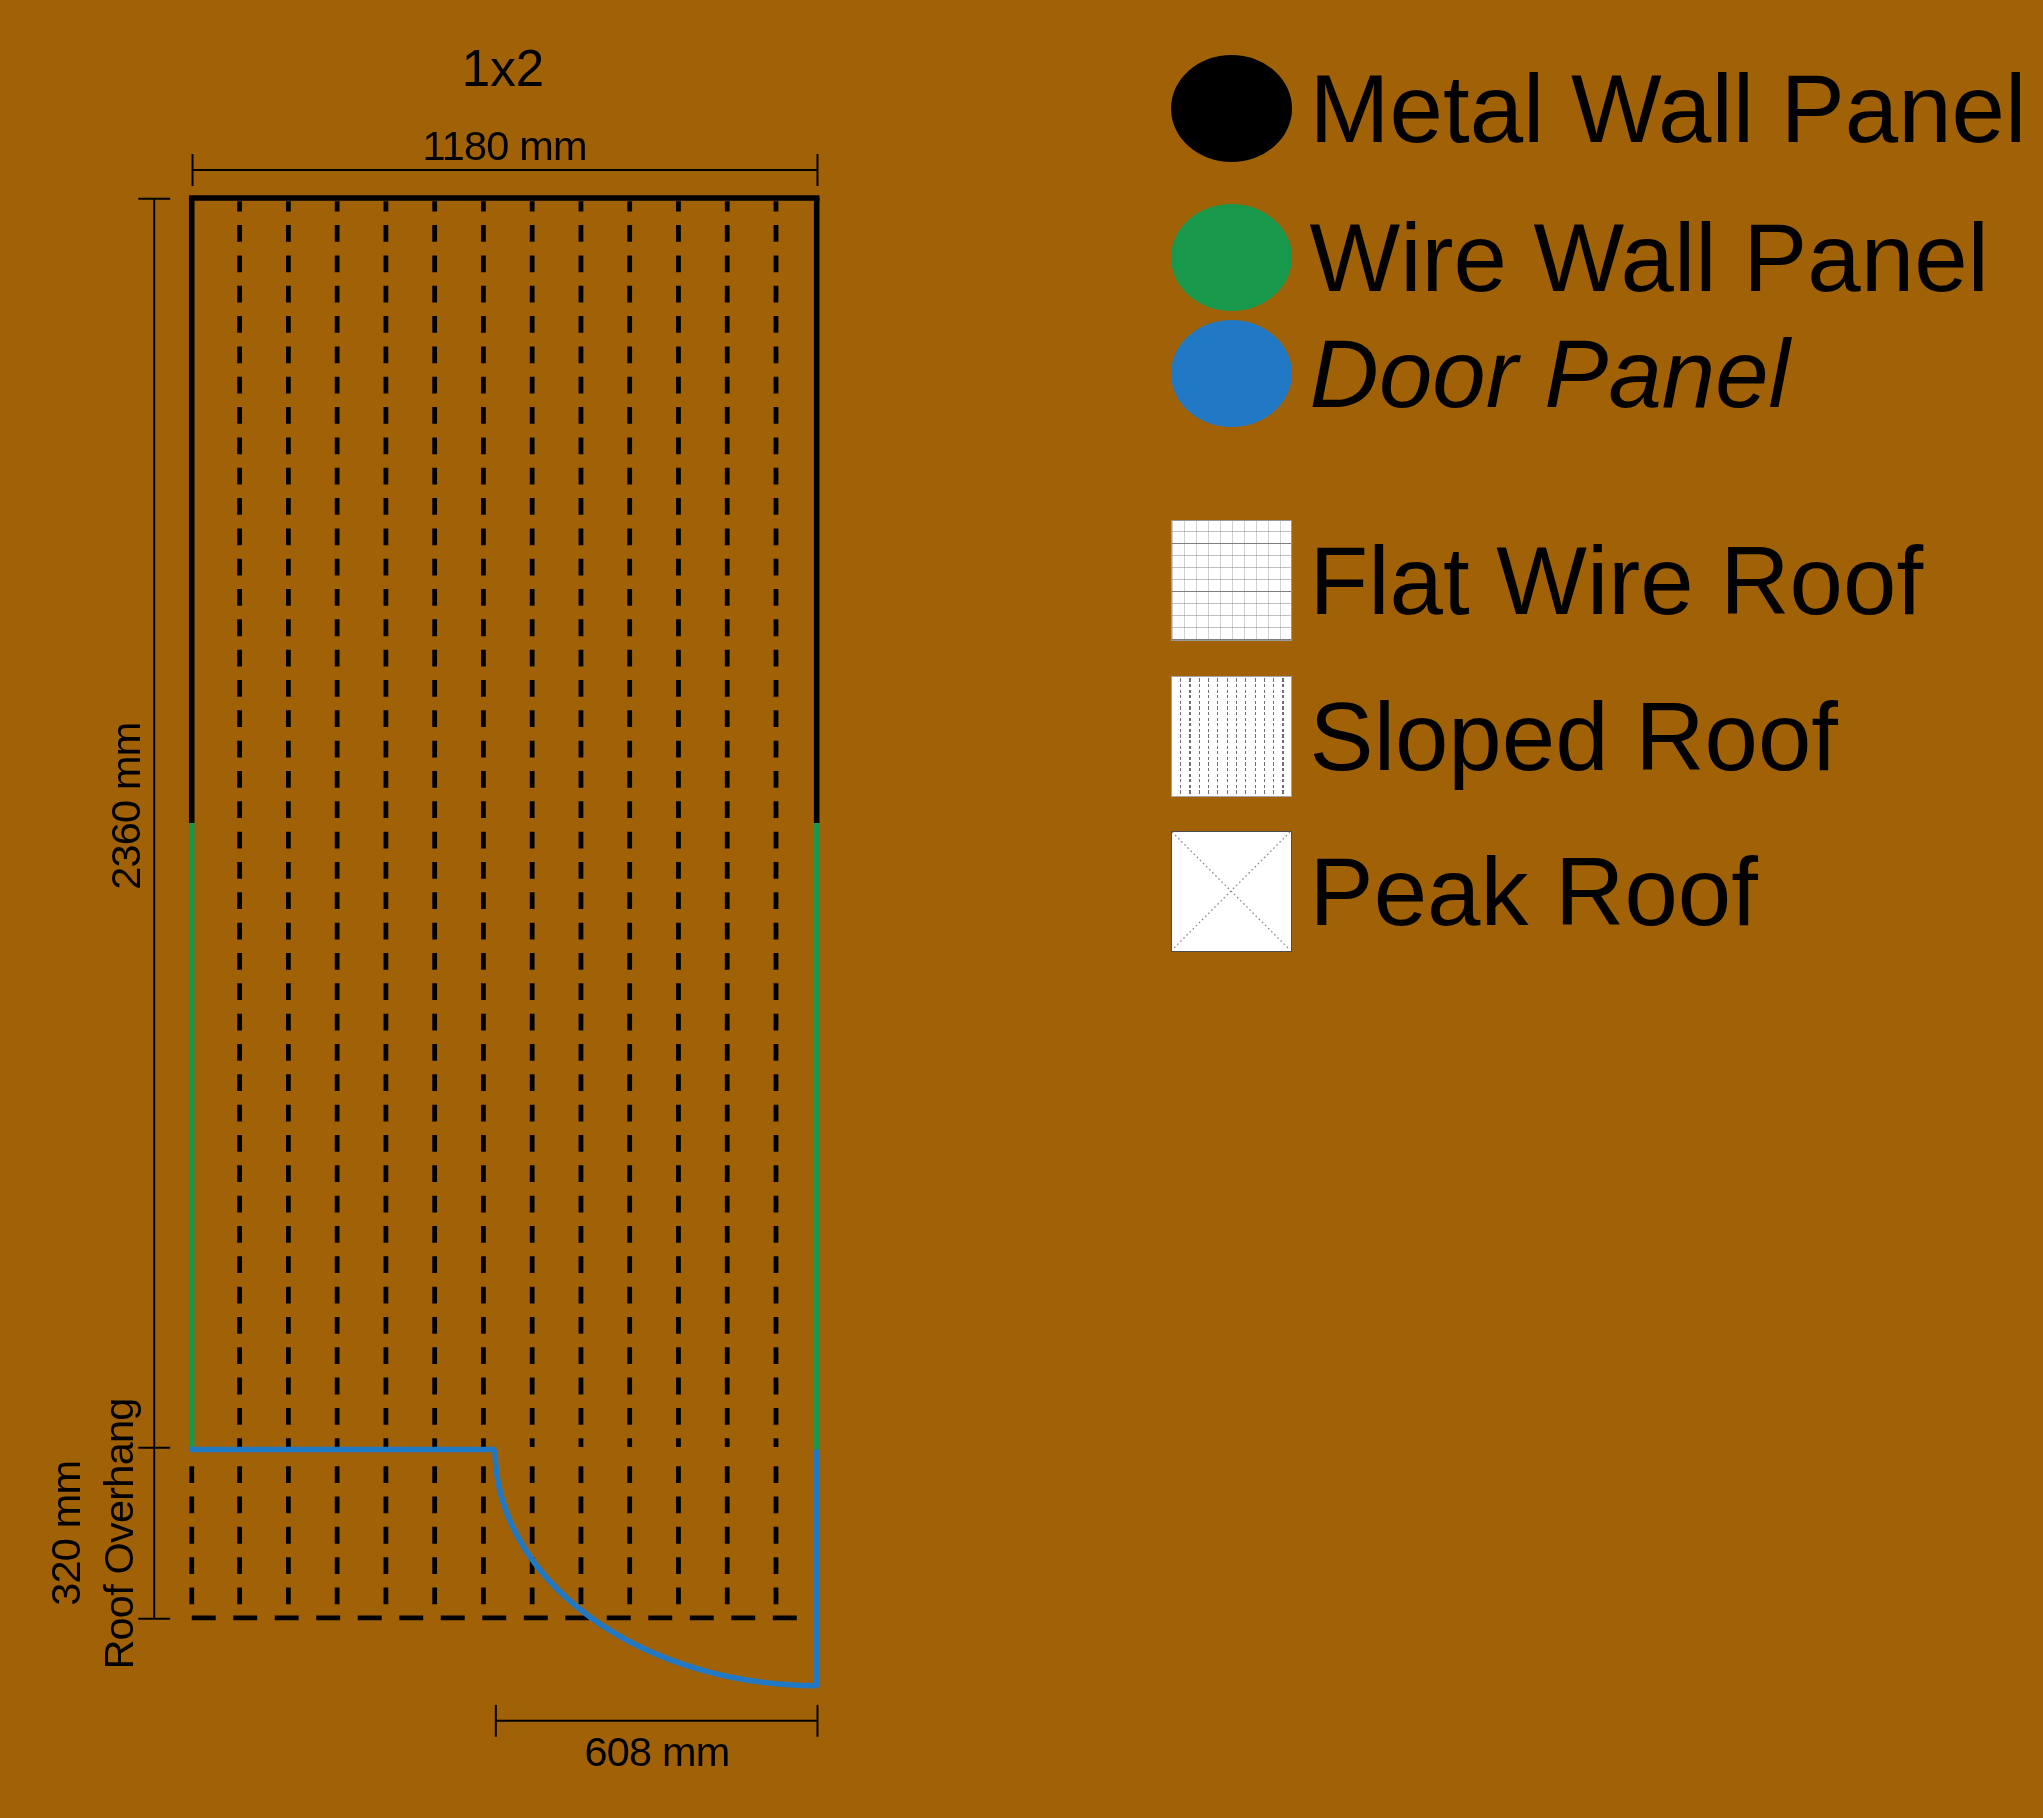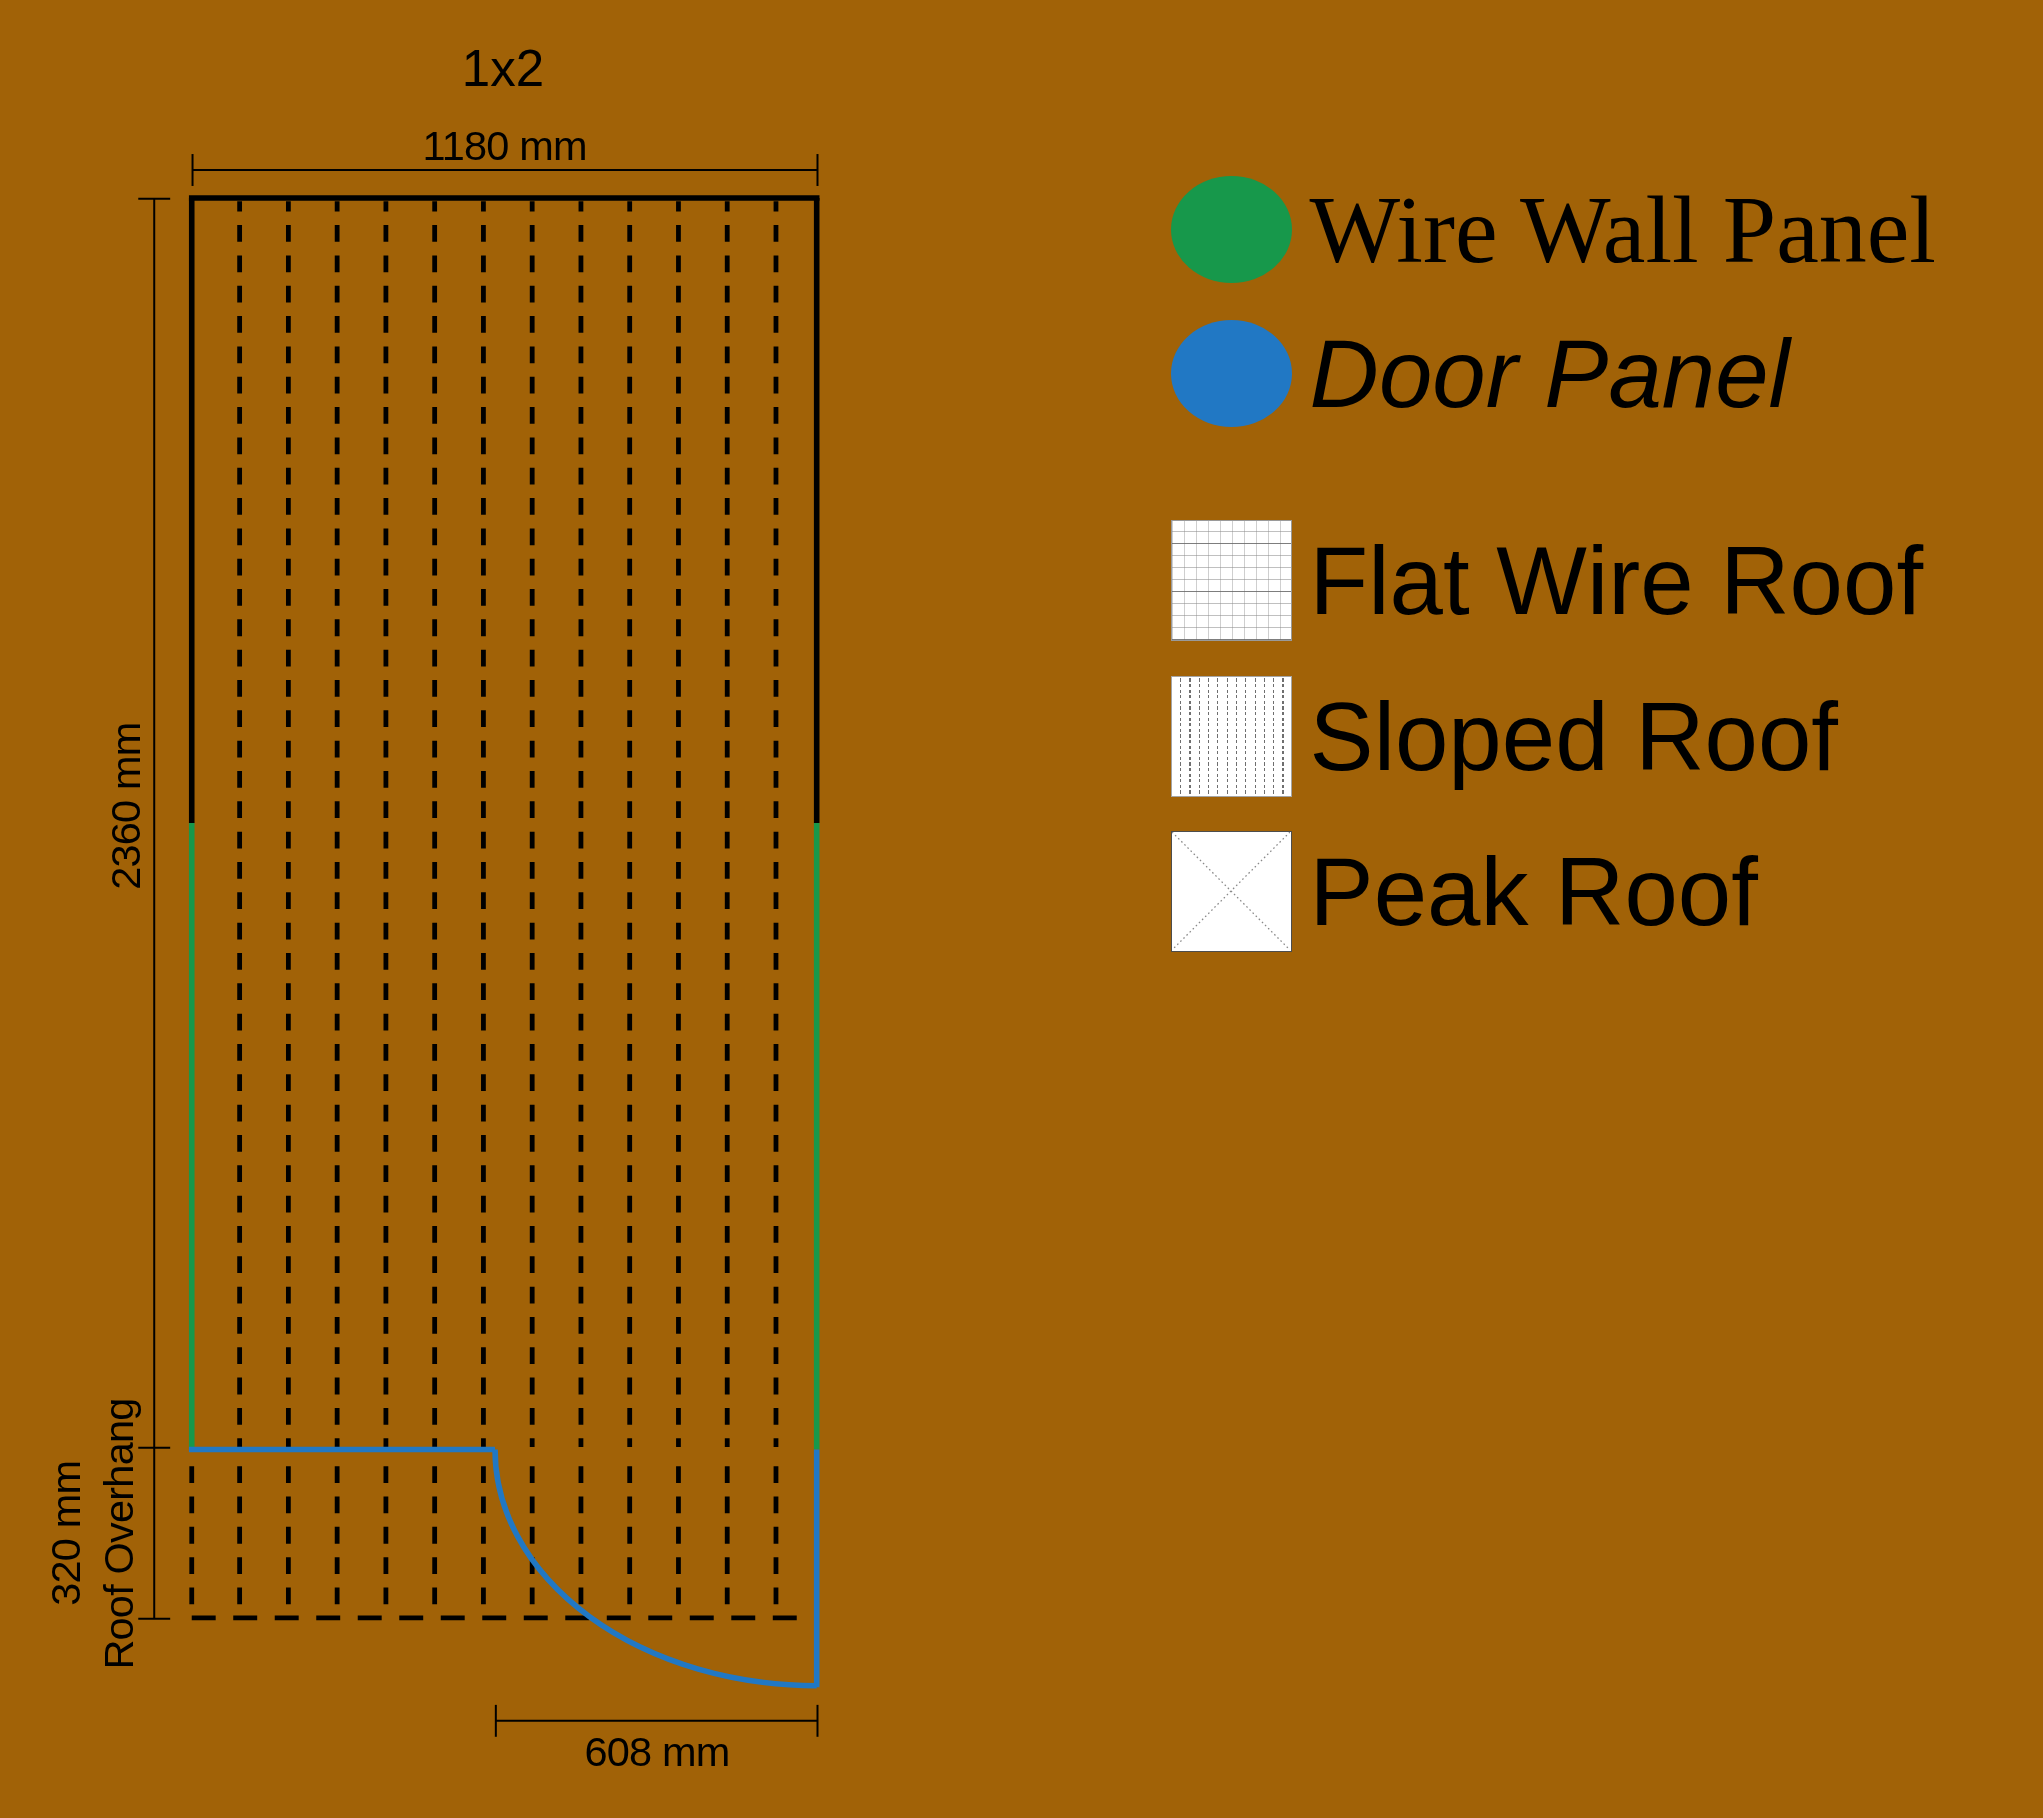--- a/index.html
+++ b/index.html
@@ -109,22 +109,26 @@
 
     <line class="edge" x1="236.5" y1="1816" x2="620" y2="1816" style="stroke:var(--c-door)"></line>
     <path class="edge" d="M 620 1816 A 403 296 0 0 0 1023 2112" style="stroke:var(--c-door)"></path>
 
     <line class="dimline" x1="621" y1="2156" x2="1024" y2="2156"></line>
     <line class="dimline" x1="621" y1="2136" x2="621" y2="2176"></line>
     <line class="dimline" x1="1024" y1="2136" x2="1024" y2="2176"></line>
     <text class="dim-label" x="823" y="2212" text-anchor="middle">608 mm</text>
   </svg>
 
+  <div class="legend-row" style="top:55px;height:107px;">
+    <span class="legend-circle" style="background:var(--c-metal)"></span>
+    <span class="legend-label">Metal Wall Panel</span>
+  </div>
 
-  <div class="legend-row" style="top:176px;height:107px;font-family:Liberation Serif, serif;">
+  <div class="legend-row" style="top:204px;height:107px;">
     <span class="legend-circle" style="background:var(--c-wire)"></span>
     <span class="legend-label">Wire Wall Panel</span>
   </div>
 
   <div class="legend-row" style="top:320px;height:107px;font-style:italic;">
     <span class="legend-circle" style="background:var(--c-door)"></span>
     <span class="legend-label">Door Panel</span>
   </div>
 
   <div class="legend-row" style="top:520px;height:121px;">

